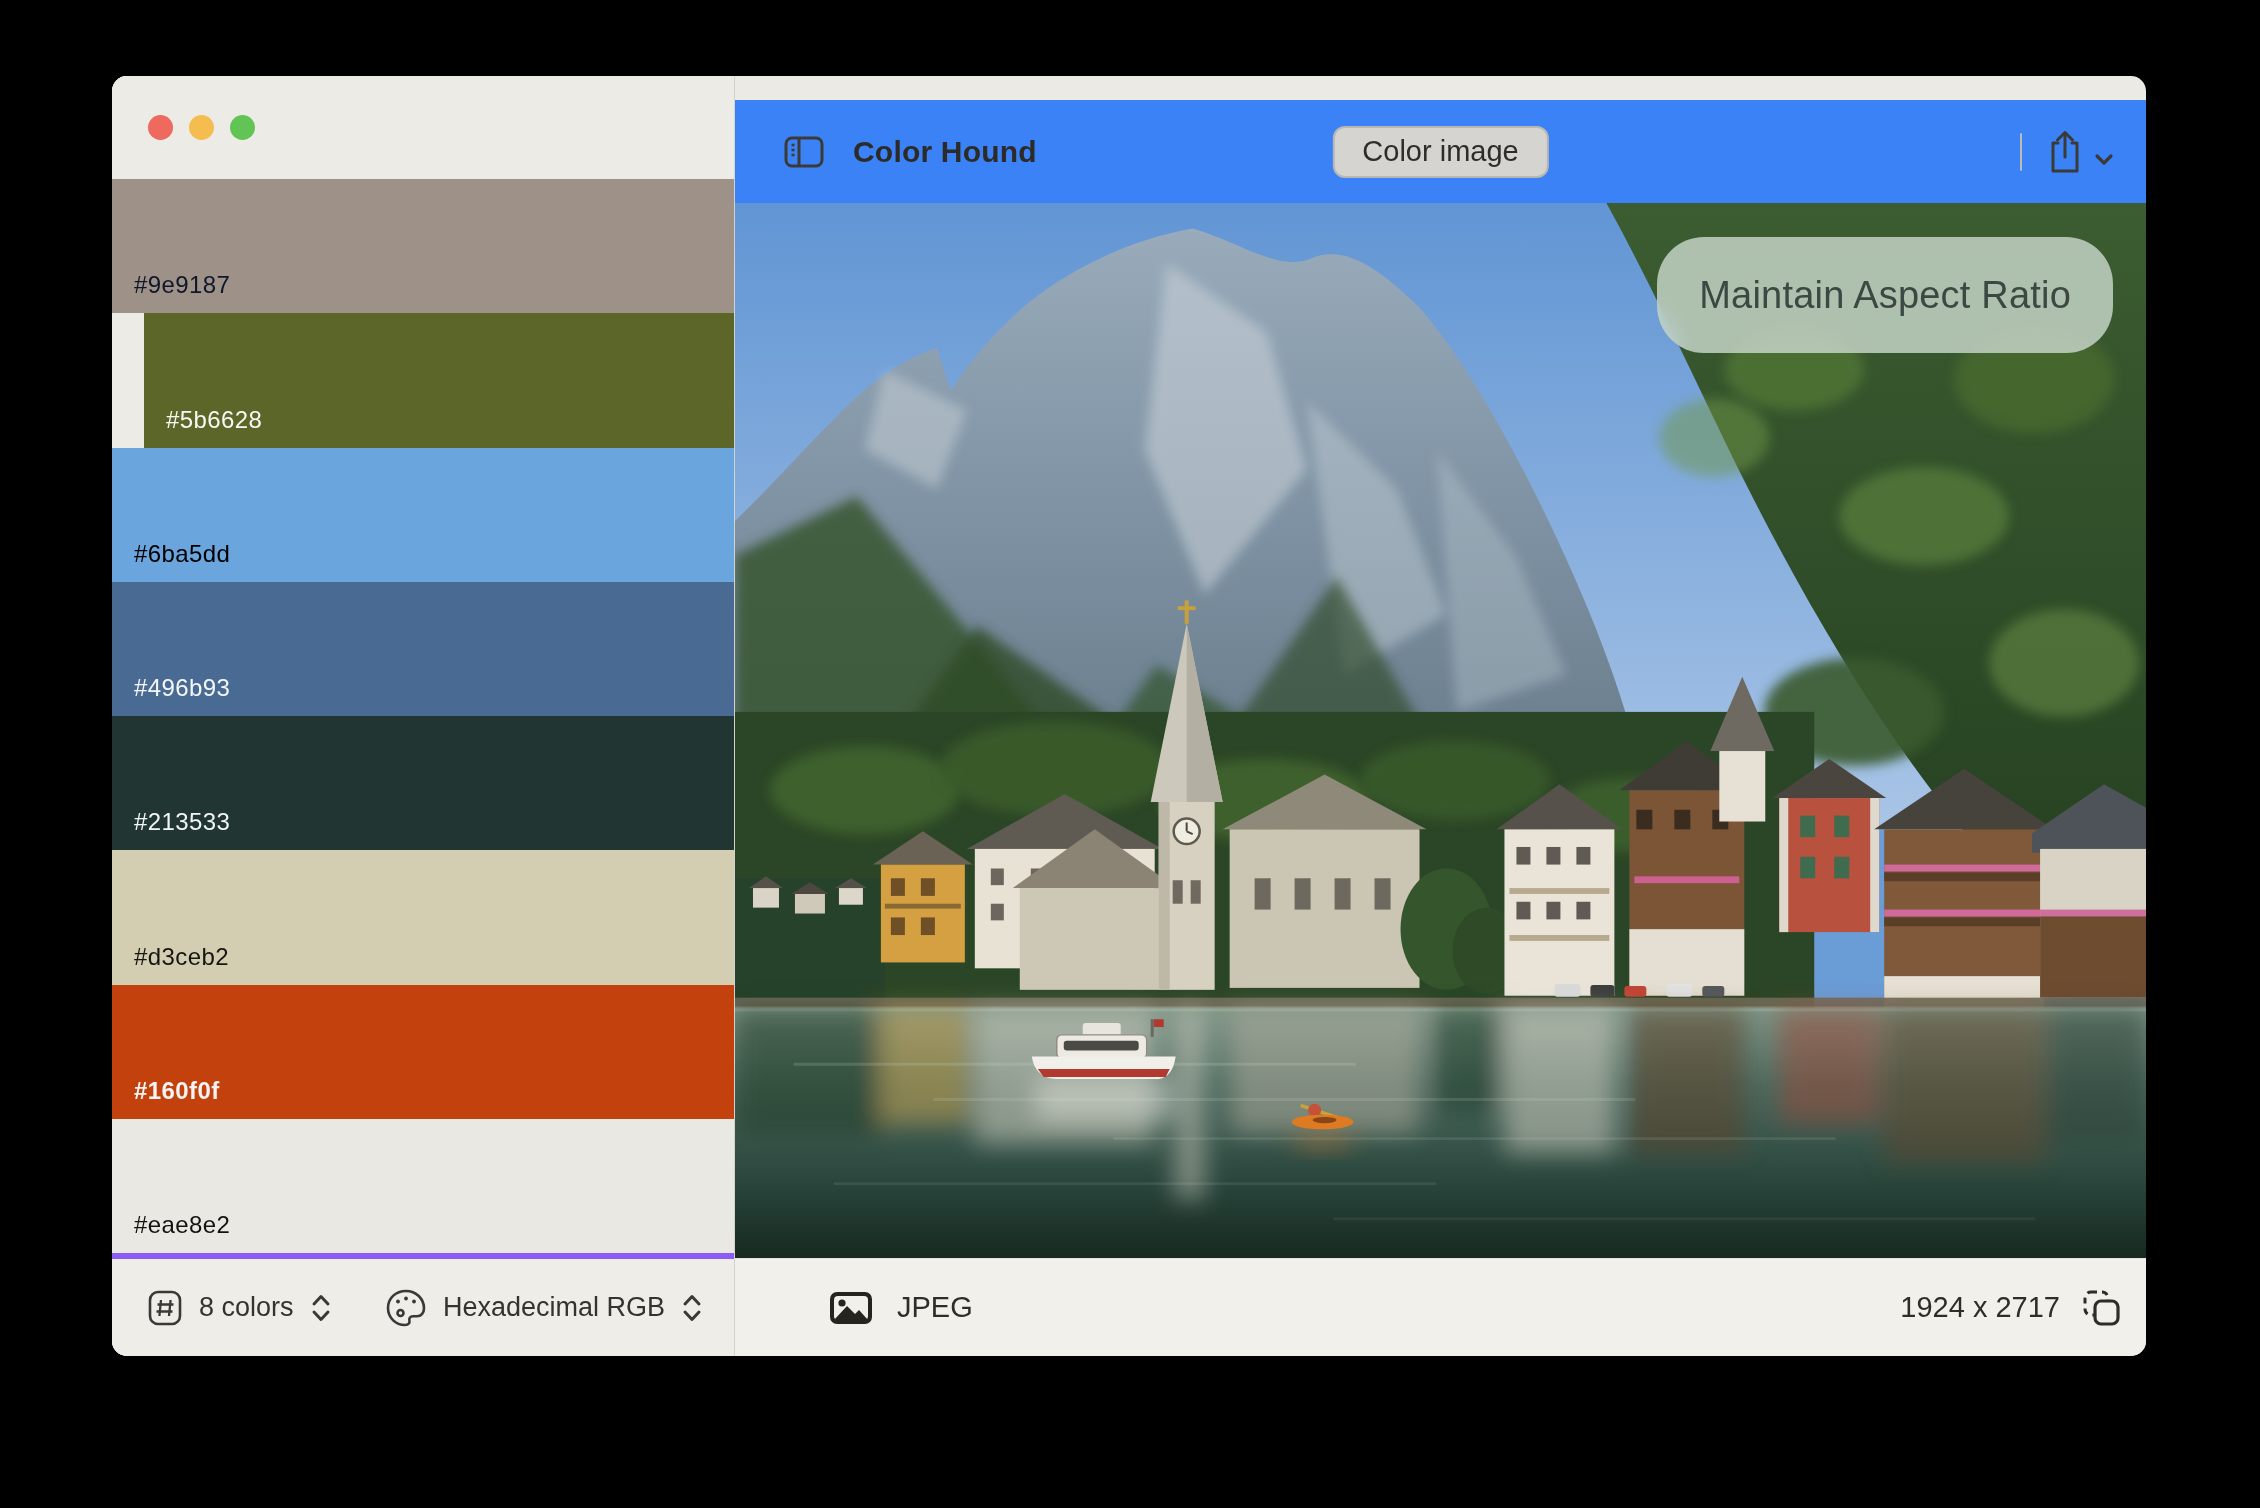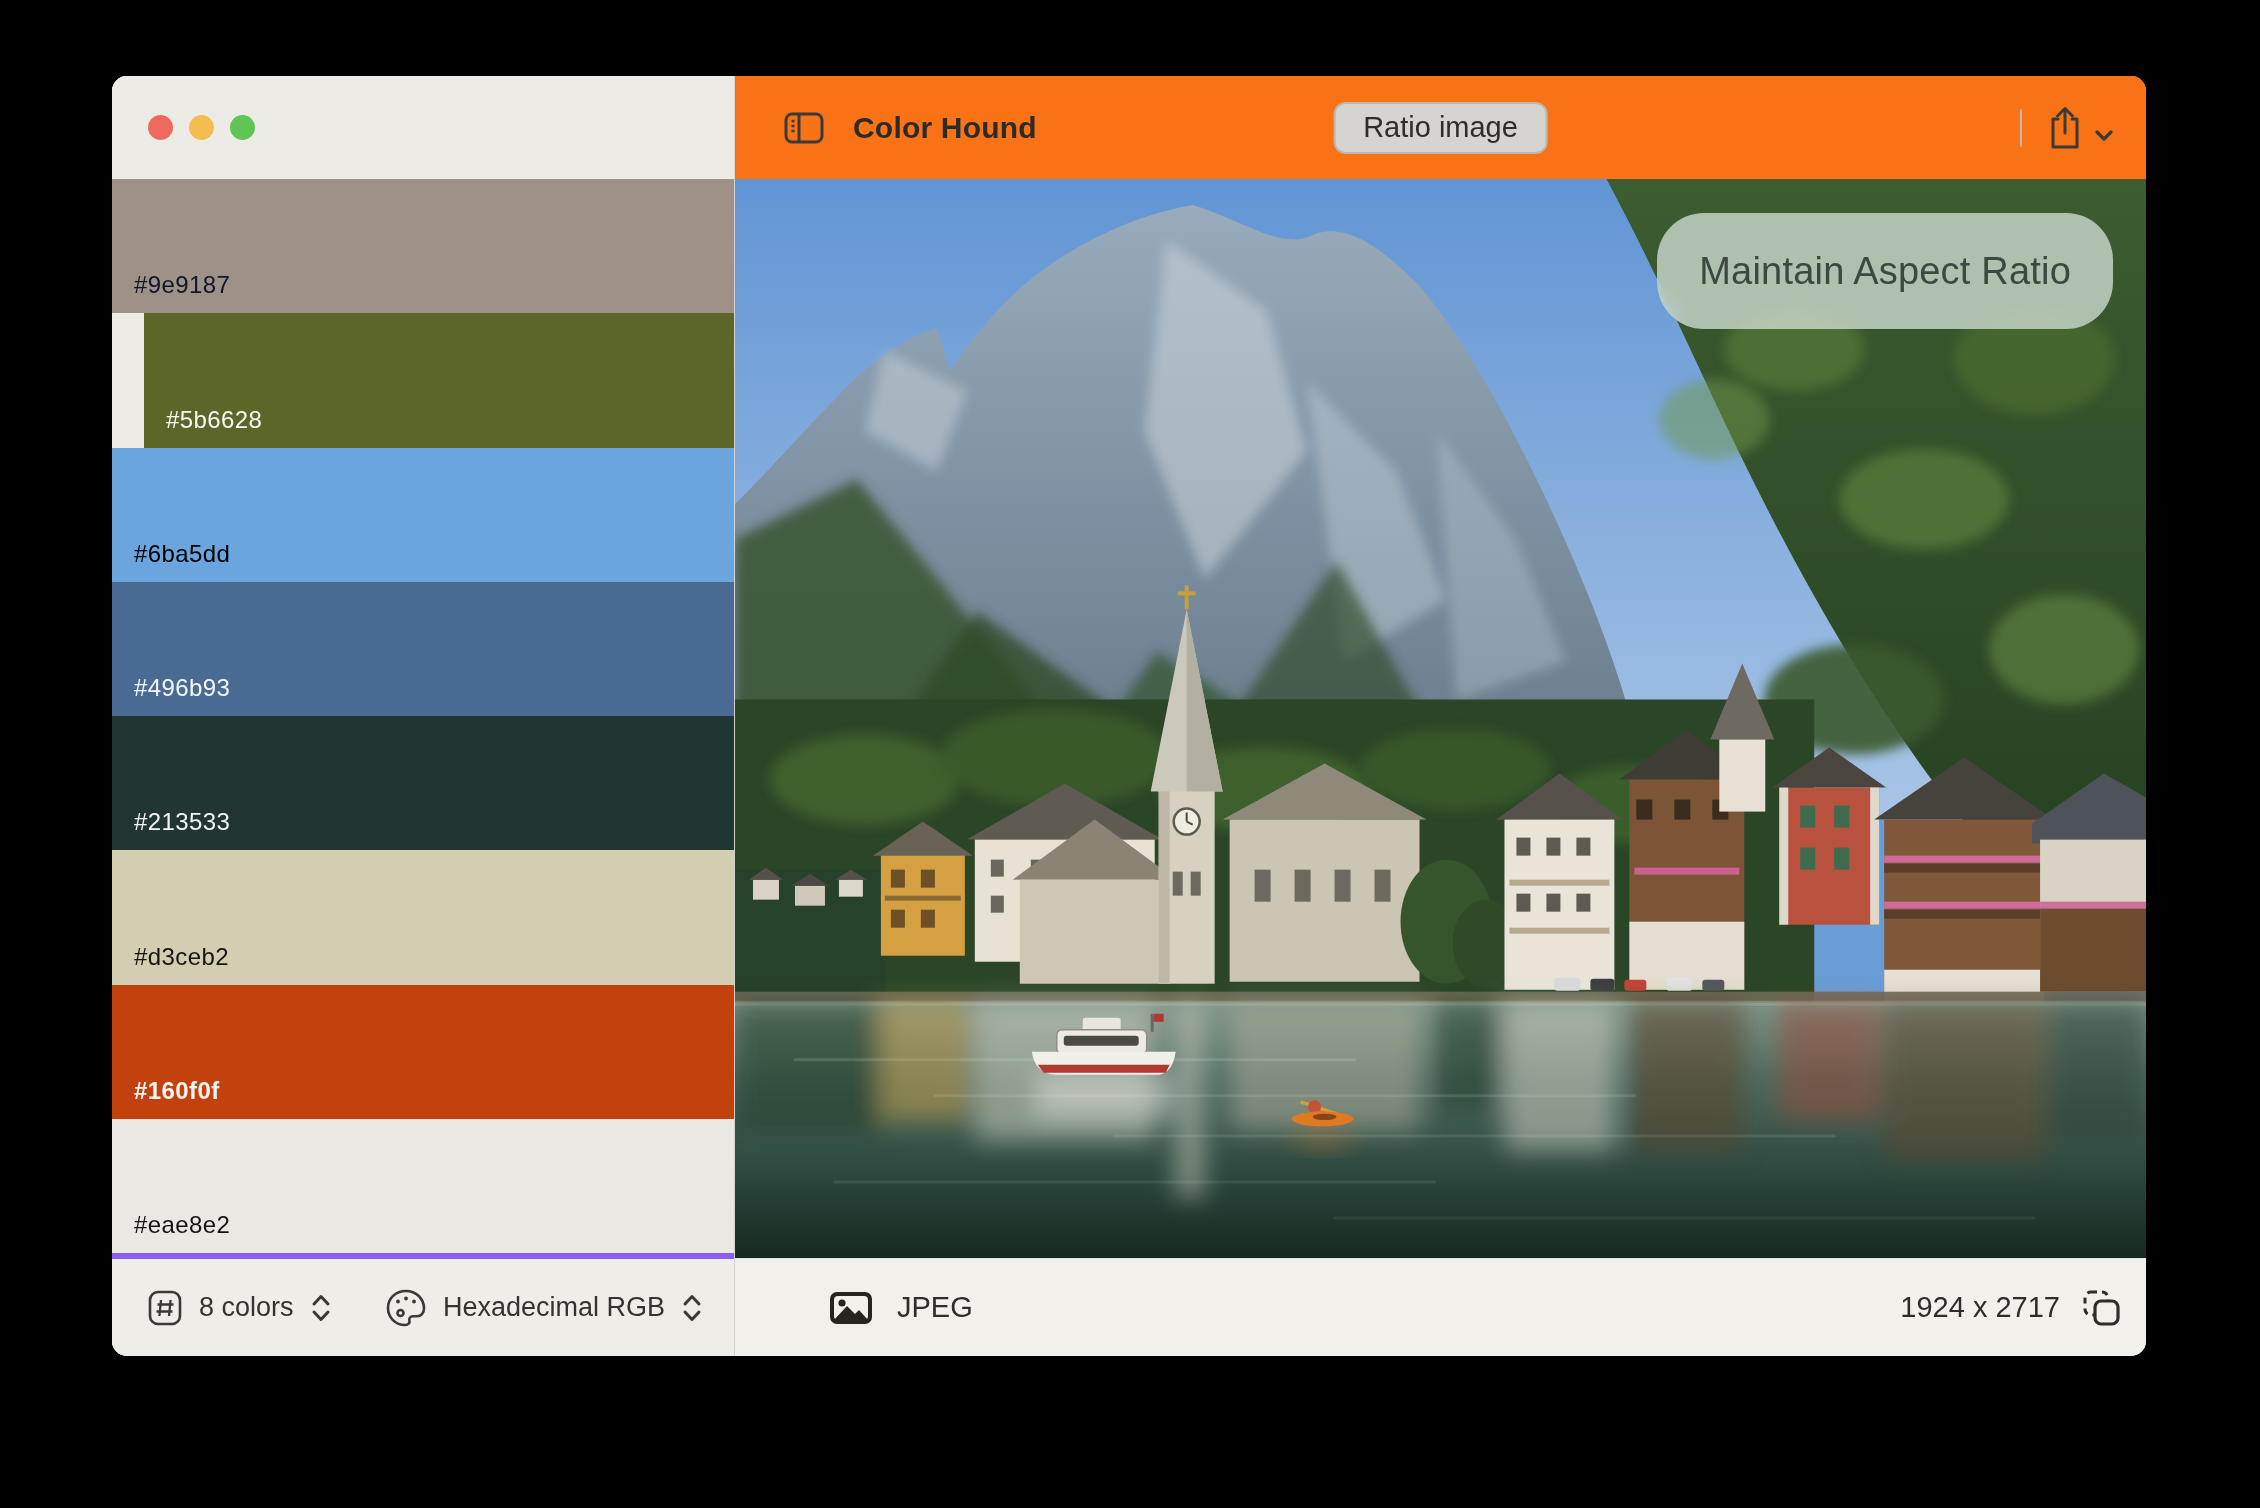--- a/index.html
+++ b/index.html
@@ -129,31 +129,31 @@
             <path d="M5 12 L12 4.5 L19 12"></path>
               <path d="M5 20 L12 27.5 L19 20"></path>
           </svg>
         </span>
       </div>
     </div>
   </div>
 
   <div class="main">
 
-    <div class="toolbar" style="background-color: #f97316;">
+    <div class="toolbar" style="background-color: #3b82f6; margin-top: 24px;">
       <span>
         <svg width="46" height="40" viewBox="0 0 46 40" fill="none" stroke="#3b3a37" stroke-width="3">
           <rect x="5" y="6" width="36" height="28" rx="6"></rect>
           <path d="M18 6 V34"></path>
           <path d="M10.5 13 H13.5 M10.5 18 H13.5 M10.5 23 H13.5" stroke-width="2.4"></path>
         </svg>
       </span>
       <span class="title">Color Hound</span>
 
-      <button class="load-btn">Ratio image</button>
+      <button class="load-btn">Color image</button>
 
       <div class="toolbar-right">
         <div class="tb-divider"></div>
         <div class="share-group">
           <svg width="42" height="50" viewBox="0 0 42 50" fill="none" stroke="#3b3a37" stroke-width="3" stroke-linecap="round" stroke-linejoin="round">
             <path d="M14 16 H9 V44 H33 V16 H28"></path>
             <path d="M21 30 V6"></path>
             <path d="M13.5 13 L21 5.5 L28.5 13"></path>
           </svg>
           <svg width="24" height="24" viewBox="0 0 24 24" fill="none" stroke="#3b3a37" stroke-width="3.2" stroke-linecap="round" stroke-linejoin="round" style="margin-bottom:6px">

